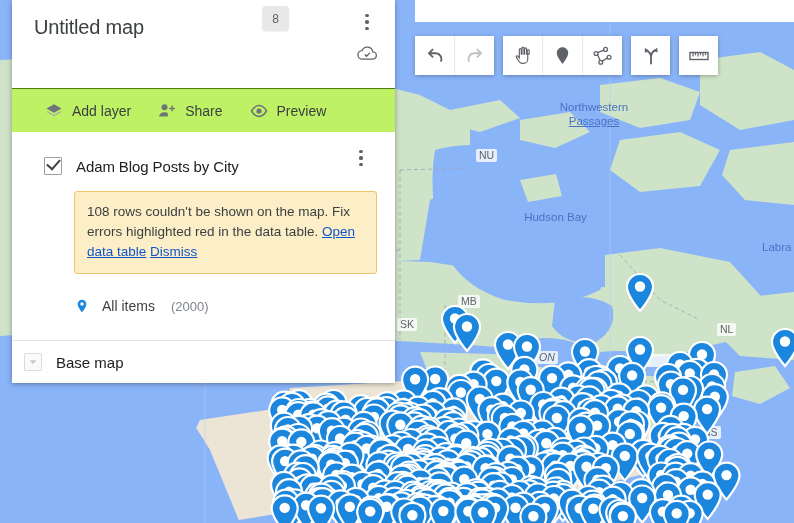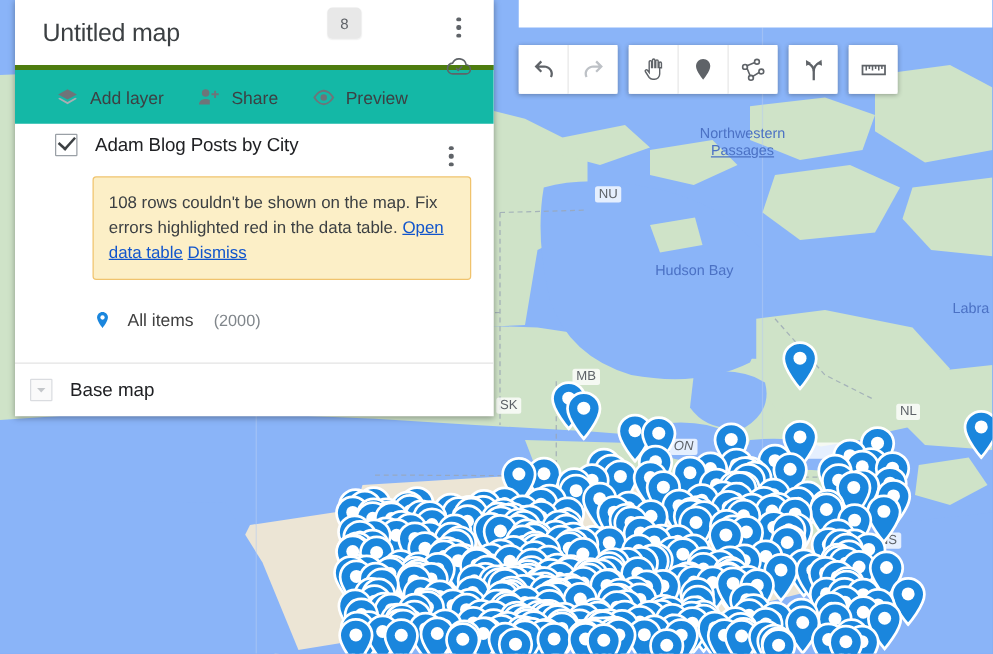--- a/index.html
+++ b/index.html
@@ -37,54 +37,54 @@
   .tb-btn + .tb-btn{border-left:1px solid #e8e8e8;}
   .tb-group.single{border-radius:2px;}
   .tb-btn svg{display:block;}
 
   
   .panel{
     position:absolute;left:12px;top:0;width:383px;
     background:#fff;box-shadow:0 1px 5px rgba(0,0,0,.35);
     overflow:hidden;
   }
-  .panel-header{position:relative;padding:14px 8px 0 22px;height:52px;box-sizing:border-box;}
+  .panel-header{position:relative;padding:14px 8px 0 22px;height:88px;box-sizing:border-box;}
   .map-title{
     font-size:20px;color:#3c4043;line-height:26px;margin:0;font-weight:normal;
     letter-spacing:-.2px;
   }
   .last-edit{font-size:13px;color:#5f6368;margin-top:9px;line-height:17px;}
   .badge-8{
     position:absolute;left:250px;top:6px;width:27px;height:25px;
     background:#e8e8e8;border-radius:4px;color:#5f6368;
     font-size:12px;display:flex;align-items:center;justify-content:center;
     box-shadow:0 1px 1px rgba(0,0,0,.06);
   }
   .kebab{
     position:absolute;right:14px;top:8px;width:28px;height:28px;
     display:flex;flex-direction:column;align-items:center;justify-content:center;gap:3px;
     cursor:pointer;
   }
   .kebab i{display:block;width:3.5px;height:3.5px;border-radius:50%;background:#5f6368;}
   .cloud-btn{position:absolute;right:14px;top:40px;width:28px;height:28px;display:flex;align-items:center;justify-content:center;cursor:pointer;}
 
   .actions-bar{
-    background:#14b8a6;height:43px;display:flex;align-items:center;
-    padding-left:32px;gap:0;border-top:4px solid #4d7c0f;
+    background:#bef264;height:43px;display:flex;align-items:center;
+    padding-left:32px;gap:0;border-top:1px solid #4d7c0f;
   }
   .action{
     display:flex;align-items:center;gap:8px;cursor:pointer;margin-right:26px;
     font-size:14px;color:#3c4043;
   }
   .action .ic{width:20px;height:20px;display:flex;align-items:center;justify-content:center;}
 
   .layer-block{padding:0 0 0 0;}
   .layer-row{
     position:relative;display:flex;align-items:center;gap:14px;
-    padding:8px 18px 0 32px;
+    padding:25px 18px 0 32px;
   }
   .chk{
     width:16px;height:16px;border:1.6px solid #9aa0a6;border-radius:1px;
     position:relative;flex:none;cursor:pointer;background:#fff;
   }
   .chk::after{
     content:"";position:absolute;left:2px;top:1px;width:11px;height:6px;
     border-left:2px solid #3c4043;border-bottom:2px solid #3c4043;
     transform:rotate(-48deg);
   }

